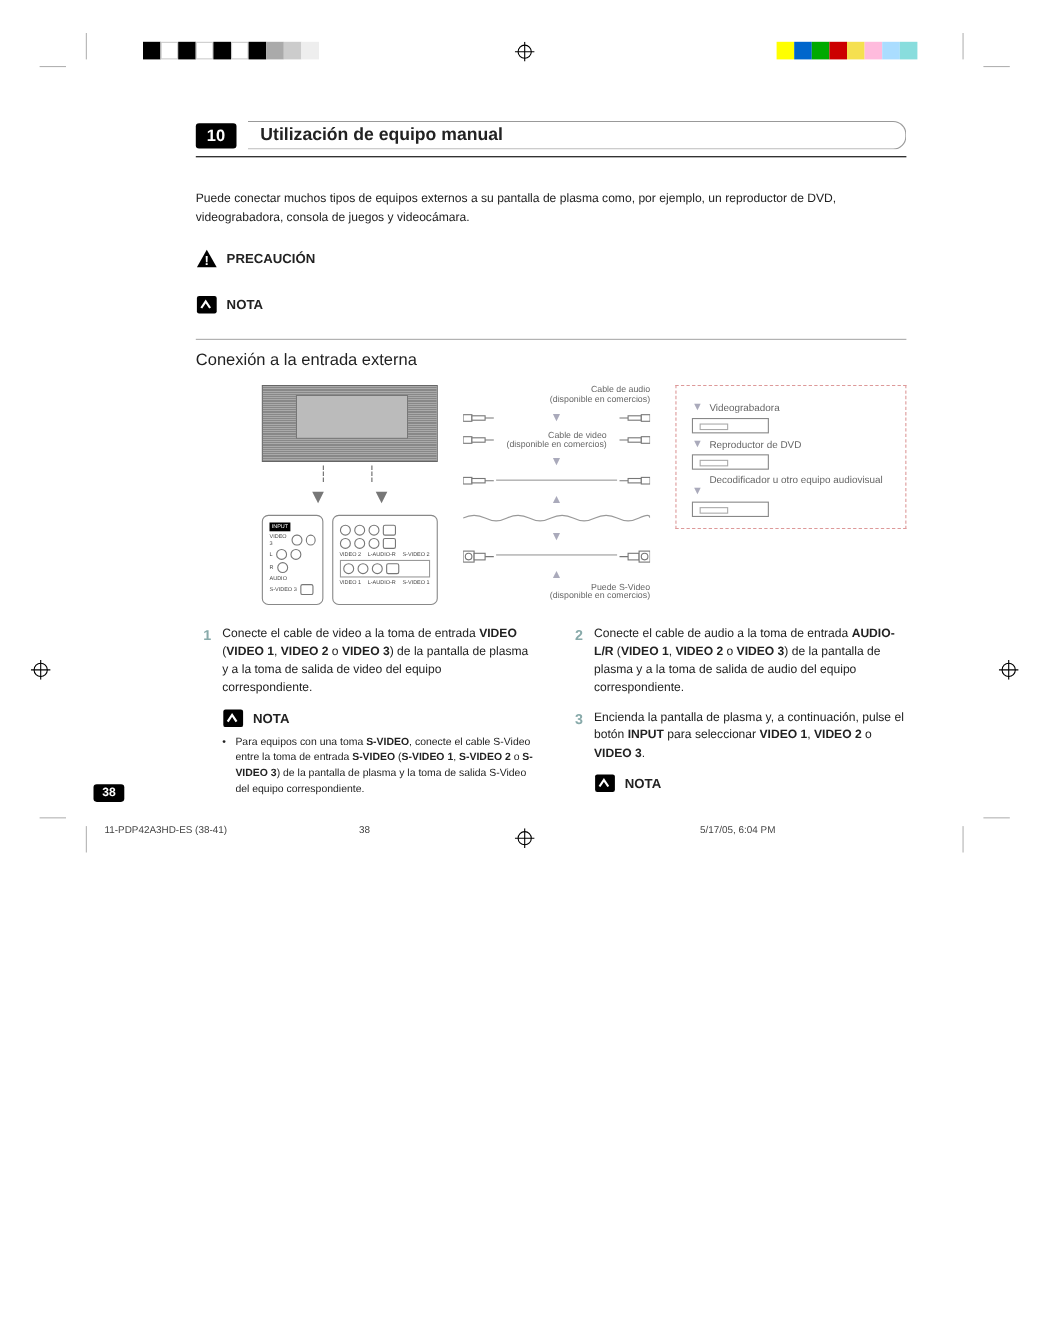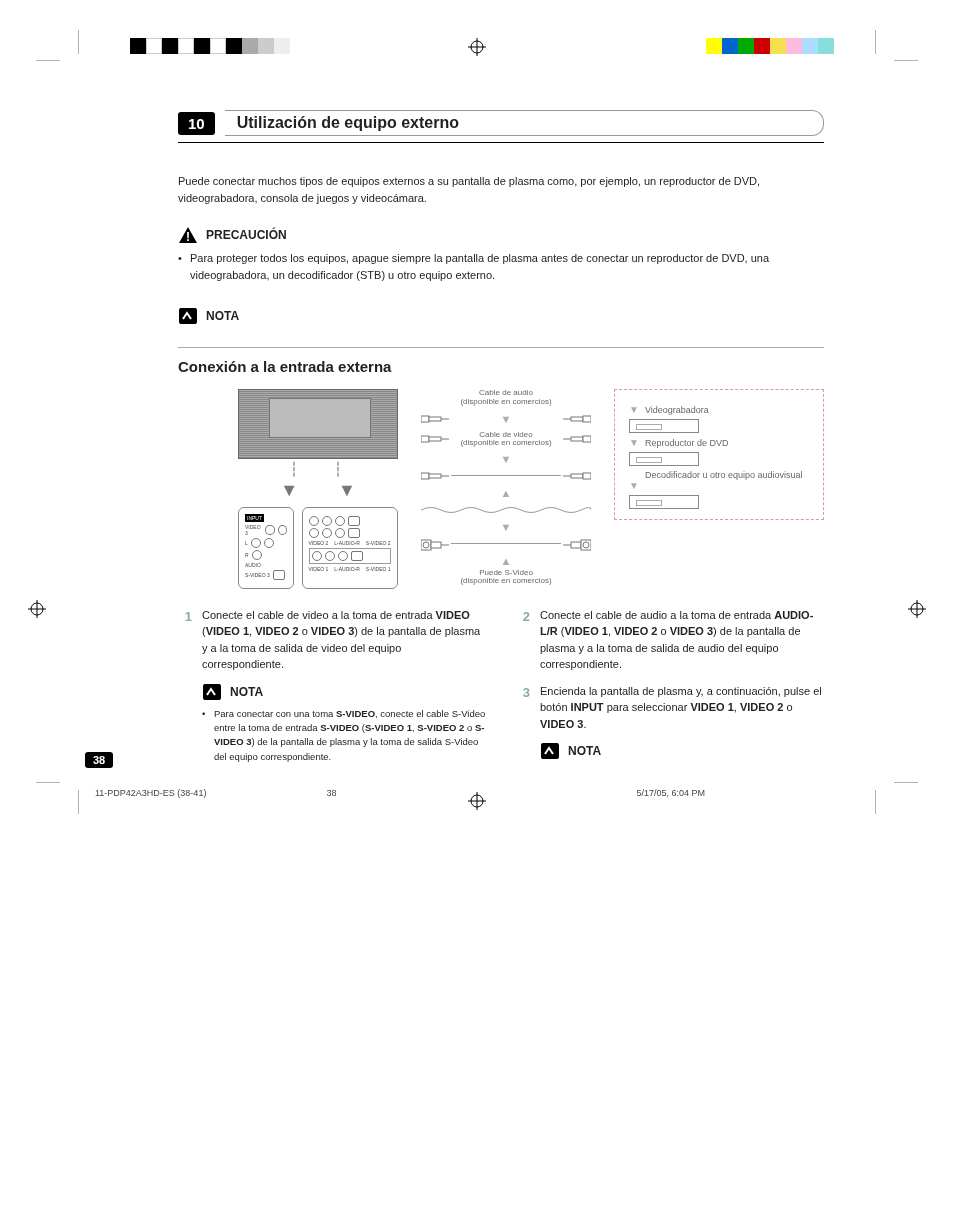--- a/index.html
+++ b/index.html
@@ -45,21 +45,21 @@
 
   .label-head { display:flex; align-items:center; gap:8px; margin:10px 0 6px 0; }
   .label-head .txt { font-weight:bold; font-size:12px; }
   .warn-icon svg, .note-icon svg { display:block; }
 
   .bullet { padding-left:12px; position:relative; line-height:1.5; font-size:11px; margin-bottom:4px; }
   .bullet::before { content:"•"; position:absolute; left:0; top:0; }
 
   .hr-thin { height:1px; background:#aaa; margin:22px 0 10px 0; }
 
-  .h2 { font-weight:bold; font-size:15px; margin-bottom:14px; }
+  .h2 { font-weight:normal; font-size:15px; margin-bottom:14px; }
 
   .diagram-area { display:flex; gap:14px; align-items:flex-start; justify-content:space-between; margin-bottom:18px; }
 
   .tv-block { width:160px; }
   .tv-back {
     width:160px; height:70px; background: repeating-linear-gradient(0deg,#888 0,#888 1px,#aaa 1px,#aaa 2px);
     border:1px solid #666; position:relative;
   }
   .tv-back::after { content:""; position:absolute; left:30px; top:8px; width:100px; height:38px; background:#bbb; border:1px solid #777; }
   .arrow-down { text-align:center; font-size:14px; color:#777; line-height:1.2; margin:2px 0; letter-spacing:4px; }
@@ -78,21 +78,21 @@
   .lab { font-size:5px; color:#444; }
   .pl { background:#000; color:#fff; font-size:5px; padding:1px 2px; display:inline-block; }
 
   .cable-col { width:170px; font-size:8px; color:#666; text-align:center; }
   .cable { display:flex; align-items:center; justify-content:space-between; margin:6px 0; }
   .plug { width:28px; height:10px; }
   .plug svg { display:block; }
   .wire { flex:1; height:1px; background:#999; margin:0 2px; }
   .tri { font-size:11px; color:#aab; }
   .tri.up { color:#aab; }
-  .cap { font-size:8px; color:#666; line-height:1.1; }
+  .cap { font-size:8px; color:#666; line-height:1.1;text-align:right; }
 
   .devices {
     border:1px dashed #d99; padding:10px 14px; width:210px;
   }
   .dev-line { display:flex; align-items:center; gap:6px; font-size:9px; color:#666; margin:4px 0; }
   .dev-line .tri { color:#aab; font-size:10px; }
   .dev-box { width:70px; height:14px; border:1px solid #888; background:#fff; position:relative; }
   .dev-box::after { content:""; position:absolute; left:6px; top:4px; width:24px; height:4px; border:1px solid #aaa; }
 
   .two-col { display:flex; gap:30px; }
@@ -171,36 +171,35 @@
       <circle cx="9" cy="9" r="6" fill="none" stroke="#000"></circle>
       <line x1="9" y1="0" x2="9" y2="18" stroke="#000"></line>
       <line x1="0" y1="9" x2="18" y2="9" stroke="#000"></line>
     </svg>
 </div>
 
 <div class="page">
 
   <div class="chapter-bar">
     <div class="chapter-num">10</div>
-    <div class="chapter-title">Utilización de equipo externo</div>
+    <div class="chapter-title">Utilización de equipo manual</div>
   </div>
   <div class="divider"></div>
 
   <p class="intro">Puede conectar muchos tipos de equipos externos a su pantalla de plasma como, por ejemplo, un reproductor de DVD, videograbadora, consola de juegos y videocámara.</p>
 
   <div class="label-head">
     <span class="warn-icon">
       <svg width="20" height="18" viewBox="0 0 20 18">
           <polygon points="10,1 19,17 1,17" fill="#000"></polygon>
           <text x="10" y="15" text-anchor="middle" fill="#fff" font-size="12" font-weight="bold">!</text>
         </svg>
     </span>
     <span class="txt">PRECAUCIÓN</span>
   </div>
-  <div class="bullet">Para proteger todos los equipos, apague siempre la pantalla de plasma antes de conectar un reproductor de DVD, una videograbadora, un decodificador (STB) u otro equipo externo.</div>
 
   <div class="label-head" style="margin-top:24px">
     <span class="note-icon">
       <svg width="20" height="18" viewBox="0 0 20 18">
           <rect x="1" y="1" width="18" height="16" rx="2" fill="#000"></rect>
           <path d="M5 12 L9 6 L13 12" stroke="#fff" stroke-width="2" fill="none"></path>
         </svg>
     </span>
     <span class="txt">NOTA</span>
   </div>
@@ -385,21 +384,21 @@
       <div class="small-note" style="margin-left:24px">
         <div class="label-head">
           <span class="note-icon">
               <svg width="20" height="18" viewBox="0 0 20 18">
                 <rect x="1" y="1" width="18" height="16" rx="2" fill="#000"></rect>
                 <path d="M5 12 L9 6 L13 12" stroke="#fff" stroke-width="2" fill="none"></path>
               </svg>
             </span>
           <span class="txt">NOTA</span>
         </div>
-        <div class="bullet"><span>Para conectar con una toma </span><b>S-VIDEO</b><span>, conecte el cable S-Video entre la toma de entrada </span><b>S-VIDEO</b><span> (</span><b>S-VIDEO 1</b><span>, </span><b>S-VIDEO 2</b><span> o </span><b>S-VIDEO 3</b><span>) de la pantalla de plasma y la toma de salida S-Video del equipo correspondiente.</span></div>
+        <div class="bullet"><span>Para equipos con una toma </span><b>S-VIDEO</b><span>, conecte el cable S-Video entre la toma de entrada </span><b>S-VIDEO</b><span> (</span><b>S-VIDEO 1</b><span>, </span><b>S-VIDEO 2</b><span> o </span><b>S-VIDEO 3</b><span>) de la pantalla de plasma y la toma de salida S-Video del equipo correspondiente.</span></div>
       </div>
     </div>
 
     <div class="col">
       <div class="step">
         <div class="step-num">2</div>
         <div class="step-body"><span>Conecte el cable de audio a la toma de entrada </span><b>AUDIO-L/R</b><span> (</span><b>VIDEO 1</b><span>, </span><b>VIDEO 2</b><span> o </span><b>VIDEO 3</b><span>) de la pantalla de plasma y a la toma de salida de audio del equipo correspondiente.</span></div>
       </div>
       <div class="step">
         <div class="step-num">3</div>

